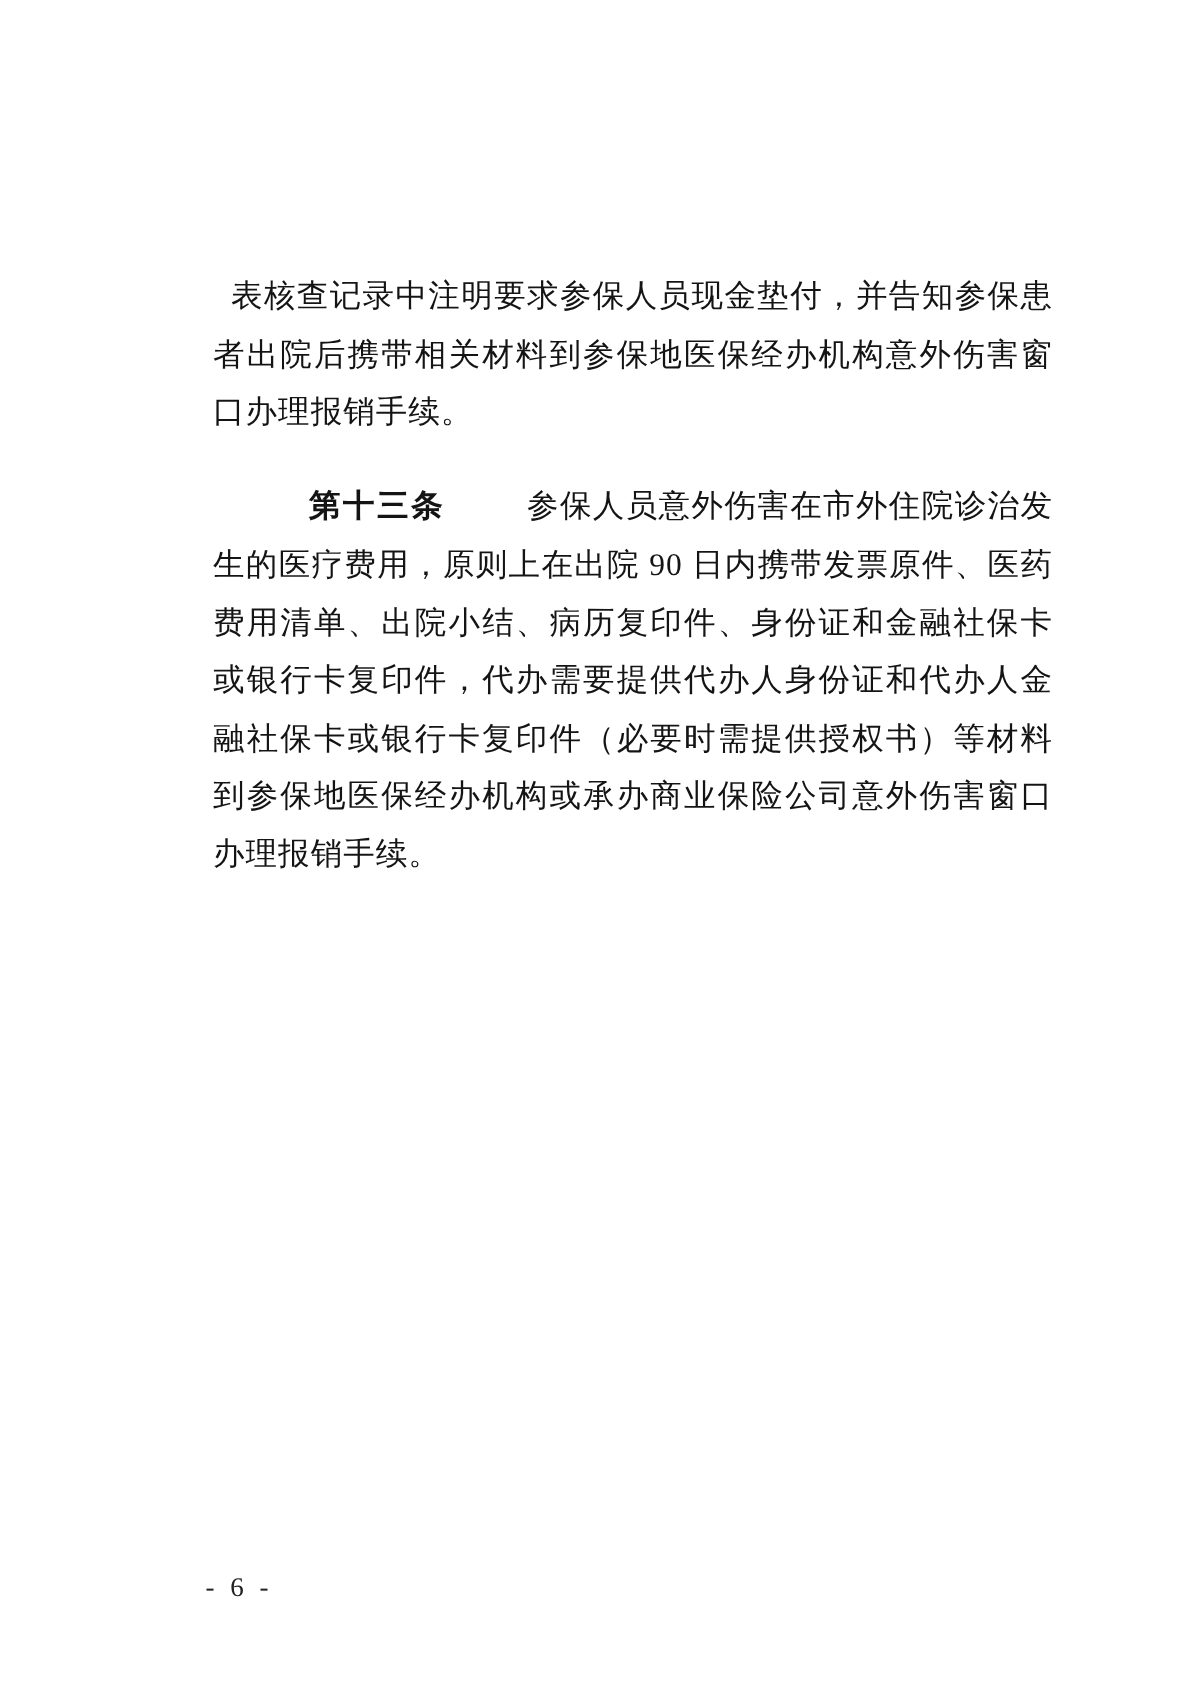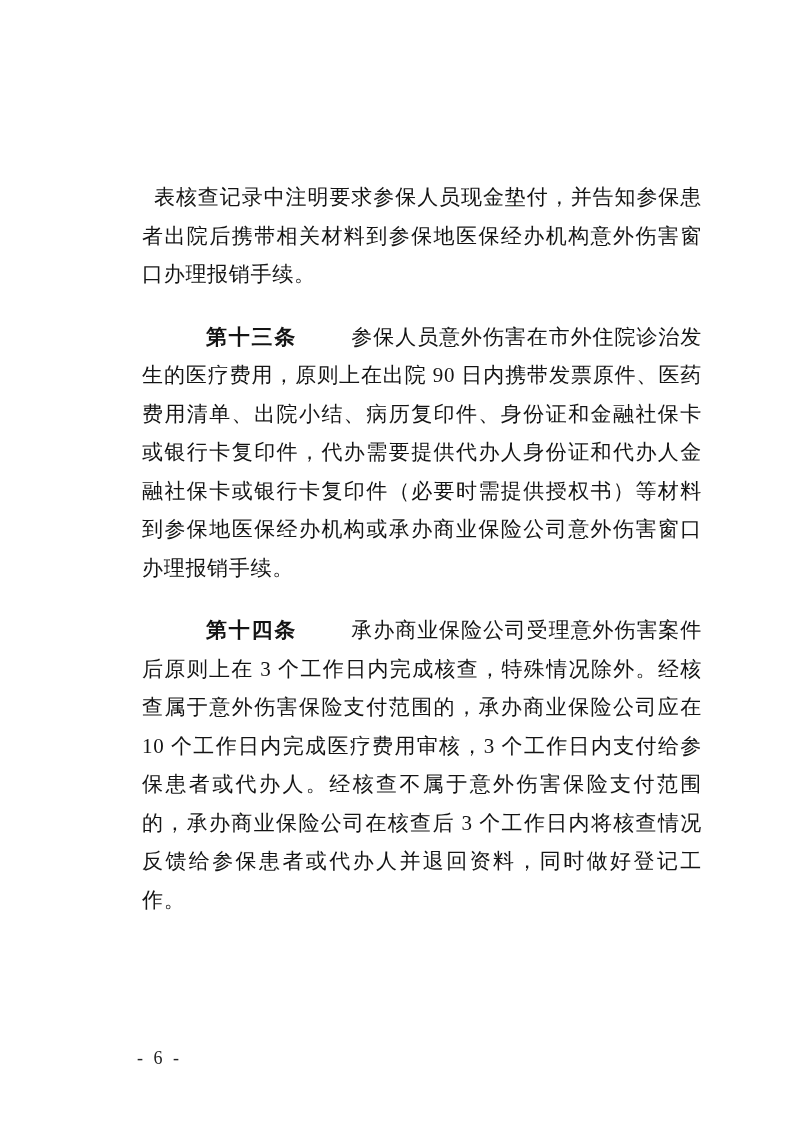--- a/index.html
+++ b/index.html
@@ -66,20 +66,19 @@
 <div class="page">
 
   <div class="content">
 
     <p class="para"><span>表核查记录中注明要求参保人员现金垫付，并告知参保患者出院后携带相关材料到参保地医保经办机构意外伤害窗口办理报销手续。</span></p>
 
 
 
     <p class="para indent"><span class="art-heading">第十三条</span><span>参保人员意外伤害在市外住院诊治发生的医疗费用，原则上在出院 90 日内携带发票原件、医药费用清单、出院小结、病历复印件、身份证和金融社保卡或银行卡复印件，代办需要提供代办人身份证和代办人金融社保卡或银行卡复印件（必要时需提供授权书）等材料到参保地医保经办机构或承办商业保险公司意外伤害窗口办理报销手续。</span></p>
 
-    <p class="para indent"><span class="art-heading">第十四条</span><span>承办商业保险公司受理意外伤害案件后原则上在 3 个工作日内完成核查，特殊情况除外。经核查属于意外伤害保险支付范围的，承办商业保险公司应在 10 个工作日内完成医疗费用审核，3 个工作日内支付给参保患者或代办人。经核查不属于意外伤害保险支付范围的，承办商业保险公司在核查后 3 个工作日内将核查情况反馈给参保患者或代办人并退回资料，同时做好登记工作。</span></p>
 
 
   </div>
 
   <div class="page-number">- 6 -</div>
 
 </div>
 
 </body></html>

